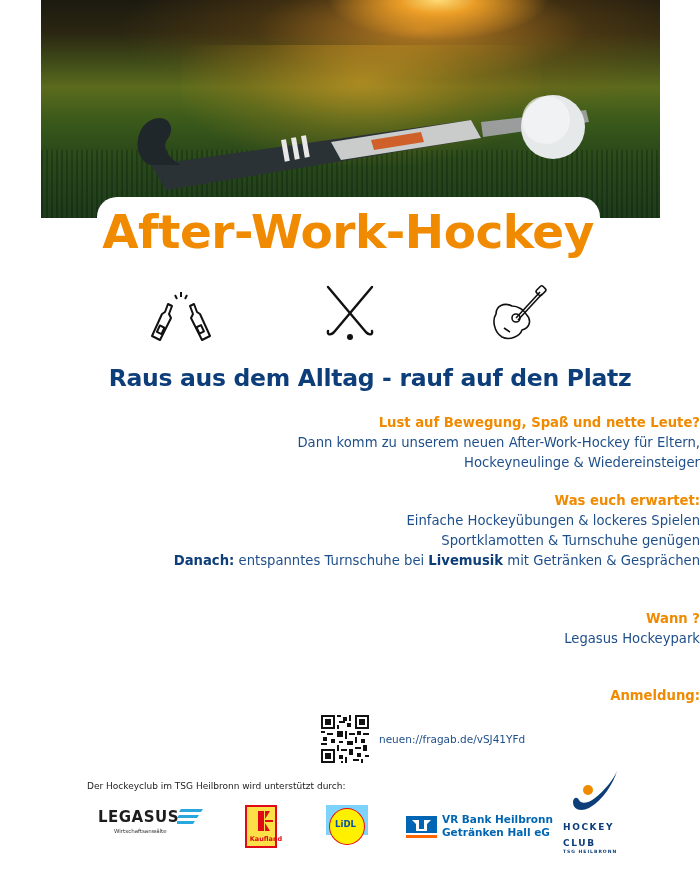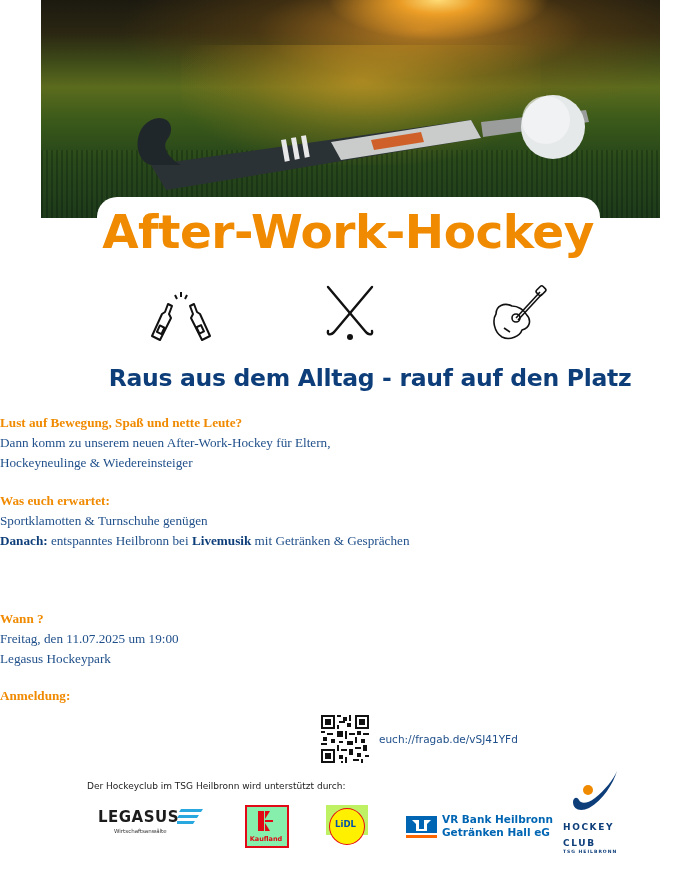--- a/index.html
+++ b/index.html
@@ -35,44 +35,44 @@
 
     .icon { position: absolute; }
     .icon svg { display: block; }
 
     .headline {
       position: absolute; left: 0; top: 364px; width: 700px; text-align: center;
       font-family: "DejaVu Sans", sans-serif; font-weight: bold; font-size: 23.5px;
       color: #0d3e7a; letter-spacing: -0.3px; padding-left: 40px;
     }
 
-    .block { position: absolute; left: 0; width: 700px; text-align: left; font-size: 13.2px; line-height: 20px; font-family: Liberation Serif, serif; }
+    .block { position: absolute; left: 0; width: 700px; text-align: right; font-size: 13.2px; line-height: 20px; }
     .block .orange { color: #f08a00; font-weight: bold; }
     .block .line { color: #1f4f8a; }
     .block b { color: #0d3e7a; }
 
     .qr { position: absolute; left: 321px; top: 715px; width: 48px; height: 48px; }
     .qr-link {
       position: absolute; left: 379px; top: 733px; font-size: 10.5px; color: #1f4f8a;
     }
 
     .sponsor-text {
       position: absolute; left: 87px; top: 781px; font-size: 9px; color: #222;
     }
 
     .legasus { position: absolute; left: 98px; top: 808px; width: 105px; height: 32px; }
     .legasus .word { position: absolute; left: 0; top: 0; font-weight: bold; font-size: 15px; color: #1c1c1c; letter-spacing: 0.5px; }
     .legasus .sub { position: absolute; left: 16px; top: 20px; font-size: 5.5px; color: #333; }
     .legasus svg { position: absolute; left: 79px; top: 1px; }
 
-    .kaufland { position: absolute; left: 245px; top: 805px; width: 44px; height: 43px; border: 2px solid #e10915; background: #86efac; }
+    .kaufland { position: absolute; left: 245px; top: 805px; width: 32px; height: 43px; border: 2px solid #e10915; background: #fde047; }
     .kaufland .k { position: absolute; left: 11px; top: 4px; }
     .kaufland .kname { position: absolute; left: 0; top: 28px; width: 38px; text-align: center; font-size: 6.5px; font-weight: bold; color: #e10915; }
 
-    .lidl { position: absolute; left: 326px; top: 805px; width: 42px; height: 30px; background: #bef264; }
+    .lidl { position: absolute; left: 326px; top: 805px; width: 42px; height: 30px; background: #7dd3fc; }
     .lidl .circle { position: absolute; left: 3px; top: 3px; width: 36px; height: 37px; border-radius: 50%; background: #fff000; border: 1.5px solid #e60a14; }
     .lidl .name { position: absolute; left: 0; top: 14px; width: 39px; text-align: center; font-size: 8.5px; font-weight: bold; color: #0050aa; }
 
     .vrbank { position: absolute; left: 406px; top: 813px; width: 140px; height: 28px; text-align: right; }
     .vrbank .logo { position: absolute; left: 0; top: 3px; width: 31px; height: 22px; }
     .vrbank .l1, .vrbank .l2 { position: absolute; left: 36px; font-size: 10.5px; font-weight: bold; color: #0066b3; white-space: nowrap; }
     .vrbank .l1 { top: 0; }
     .vrbank .l2 { top: 13px; }
 
     .hc { position: absolute; left: 563px; top: 770px; width: 60px; height: 90px; }
@@ -142,27 +142,27 @@
 <h2 class="headline">Raus aus dem Alltag - rauf auf den Platz</h2>
 
 <div class="block" style="top:413px;">
   <div class="orange">Lust auf Bewegung, Spaß und nette Leute?</div>
   <div class="line">Dann komm zu unserem neuen After-Work-Hockey für Eltern,</div>
   <div class="line">Hockeyneulinge &amp; Wiedereinsteiger</div>
 </div>
 
 <div class="block" style="top:491px;">
   <div class="orange">Was euch erwartet:</div>
+  <div class="line">Einfache Hockeyübungen &amp; lockeres Spielen</div>
   <div class="line">Sportklamotten &amp; Turnschuhe genügen</div>
-  <div class="line"><b>Danach:</b><span> entspanntes Heilbronn bei </span><b>Livemusik</b><span> mit Getränken &amp; Gesprächen</span></div>
+  <div class="line"><b>Danach:</b><span> entspanntes Turnschuhe bei </span><b>Livemusik</b><span> mit Getränken &amp; Gesprächen</span></div>
 </div>
 
 <div class="block" style="top:609px;">
   <div class="orange">Wann ?</div>
-  <div class="line">Freitag, den 11.07.2025 um 19:00</div>
   <div class="line">Legasus Hockeypark</div>
 </div>
 
 <div class="block" style="top:686px;">
   <div class="orange">Anmeldung:</div>
 </div>
 
 <div class="qr">
   <svg width="48" height="48" viewBox="0 0 24 24" shape-rendering="crispEdges">
     <rect width="24" height="24" fill="#fff"></rect>
@@ -204,21 +204,21 @@
         <rect x="18" y="19" width="2" height="2"></rect>
         <rect x="22" y="20" width="2" height="1"></rect>
       <rect x="9" y="20" width="2" height="2"></rect>
         <rect x="12" y="21" width="1" height="3"></rect>
         <rect x="16" y="22" width="3" height="1"></rect>
       <rect x="20" y="22" width="1" height="2"></rect>
         <rect x="10" y="23" width="1" height="1"></rect>
     </g>
   </svg>
 </div>
-<a class="qr-link">euch://fragab.de/vSJ41YFd</a>
+<a class="qr-link">neuen://fragab.de/vSJ41YFd</a>
 
 <div class="sponsor-text">Der Hockeyclub im TSG Heilbronn wird unterstützt durch:</div>
 
 <div class="legasus">
   <span class="word">LEGASUS</span>
   <span class="sub">Wirtschaftsanwälte</span>
   <svg width="26" height="16" viewBox="0 0 26 16">
     <path d="M4 0 L26 0 L24 3 L2 3 Z" fill="#29a8e0"></path>
     <path d="M2 6 L22 6 L20 9 L0 9 Z" fill="#29a8e0"></path>
     <path d="M0 12 L18 12 L16 15 L-2 15 Z" fill="#29a8e0"></path>

